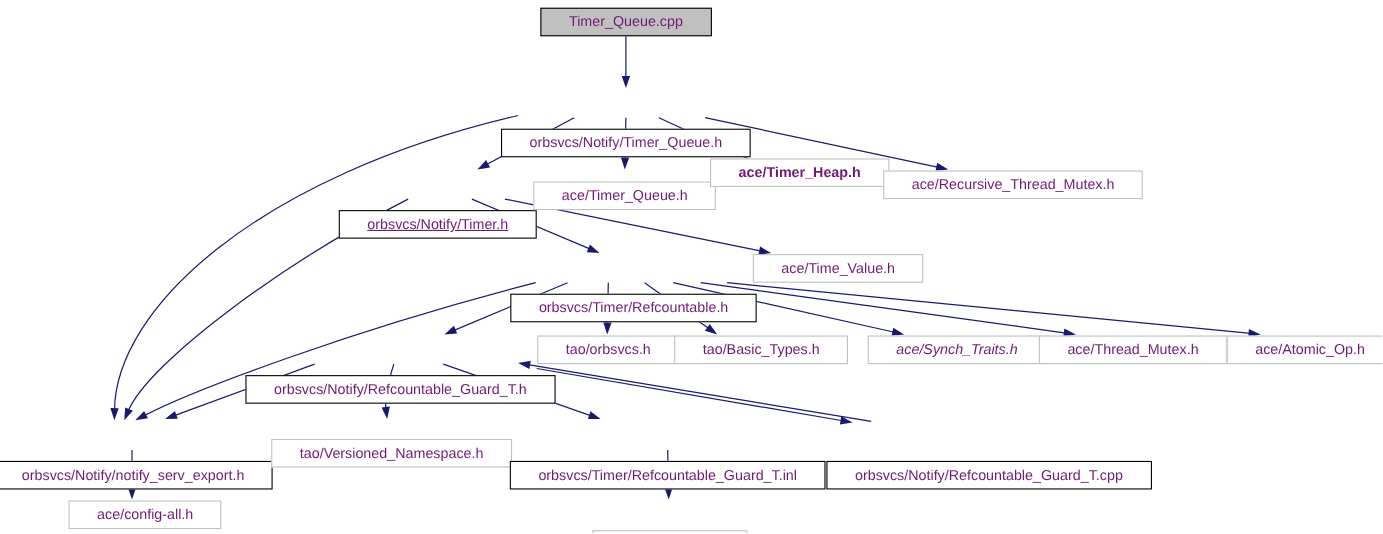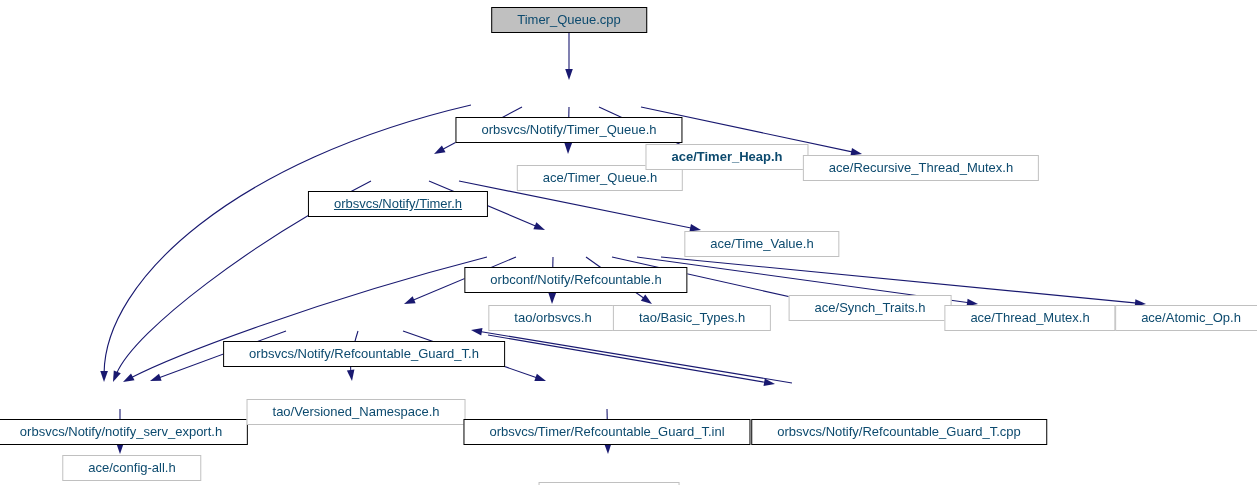--- a/index.html
+++ b/index.html
@@ -21,21 +21,21 @@
     width: 1257px; height: 485px;
   }
   .node {
     position: absolute;
     transform: translateX(-50%);
     box-sizing: border-box;
     height: 26px;
     line-height: 24px;
     padding: 0 25px;
     font-size: 13px;
-    color: #0c4a6e;
+    color: #701a75;
     background: #ffffff;
     border: 1px solid #000000;
     white-space: nowrap;
     text-align: center;
   }
   .node.external { border-color: #c0c0c0; }
   .node.root     { background: #c0c0c0; border-color: #000000; }
   .node.internal { cursor: pointer; margin-top: 36px; }
 </style>
 </head>
@@ -87,29 +87,29 @@
       <polygon points="471,330 482.472095392613,328.042698974918 481.2340287266221,335.54117821610834" fill="#191970"></polygon>
       <path d="M120,409 L120,445" fill="none" stroke="#191970" stroke-width="1.1"></path>
       <polygon points="120,454 116.2,443 123.8,443" fill="#191970"></polygon>
       <path d="M607,409 L607.8000493644337,445.0022213995155" fill="none" stroke="#191970" stroke-width="1.1"></path>
       <polygon points="608,454 603.9565538141032,443.08713864553584 611.5546779656236,442.9182914421687" fill="#191970"></polygon>
     </svg>
   <div id="nodes-layer">
       <div class="node root" style="left: 569px; top: 7px;">Timer_Queue.cpp</div>
       <div class="node internal" style="left: 569px; top: 81px;">orbsvcs/Notify/Timer_Queue.h</div>
       <div class="node internal" style="left: 398px; top: 155px; text-decoration: underline;">orbsvcs/Notify/Timer.h</div>
-      <div class="node external" style="left: 568px; top: 165px; margin-left: 32px;">ace/Timer_Queue.h</div>
+      <div class="node external" style="left: 568px; top: 165px;">ace/Timer_Queue.h</div>
       <div class="node external" style="left: 727px; top: 144px; font-weight: bold;">ace/Timer_Heap.h</div>
       <div class="node external" style="left: 921px; top: 155px;">ace/Recursive_Thread_Mutex.h</div>
-      <div class="node internal" style="left: 576px; top: 231px;">orbconf/Notify/Refcountable.h</div>
+      <div class="node internal" style="left: 576px; top: 231px;">orbsvcs/Timer/Refcountable.h</div>
       <div class="node external" style="left: 762px; top: 231px;">ace/Time_Value.h</div>
       <div class="node internal" style="left: 364px; top: 305px;">orbsvcs/Notify/Refcountable_Guard_T.h</div>
       <div class="node external" style="left: 553px; top: 305px;">tao/orbsvcs.h</div>
       <div class="node external" style="left: 692px; top: 305px; text-align: right;">tao/Basic_Types.h</div>
-      <div class="node external" style="left: 870px; top: 295px;">ace/Synch_Traits.h</div>
+      <div class="node external" style="left: 870px; top: 305px; font-style: italic;">ace/Synch_Traits.h</div>
       <div class="node external" style="left: 1030px; top: 305px;">ace/Thread_Mutex.h</div>
       <div class="node external" style="left: 1191px; top: 305px;">ace/Atomic_Op.h</div>
       <div class="node internal" style="left: 121px; top: 383px;">orbsvcs/Notify/notify_serv_export.h</div>
       <div class="node external" style="left: 356px; top: 383px; margin-top: 16px;">tao/Versioned_Namespace.h</div>
       <div class="node internal" style="left: 607px; top: 383px;">orbsvcs/Timer/Refcountable_Guard_T.inl</div>
       <div class="node internal" style="left: 899px; top: 383px;">orbsvcs/Notify/Refcountable_Guard_T.cpp</div>
       <div class="node external" style="left: 132px; top: 455px;">ace/config-all.h</div>
       <div class="node external" style="left: 609px; top: 482px;">ace/Log_Msg.h</div>
     </div>
 </div>

